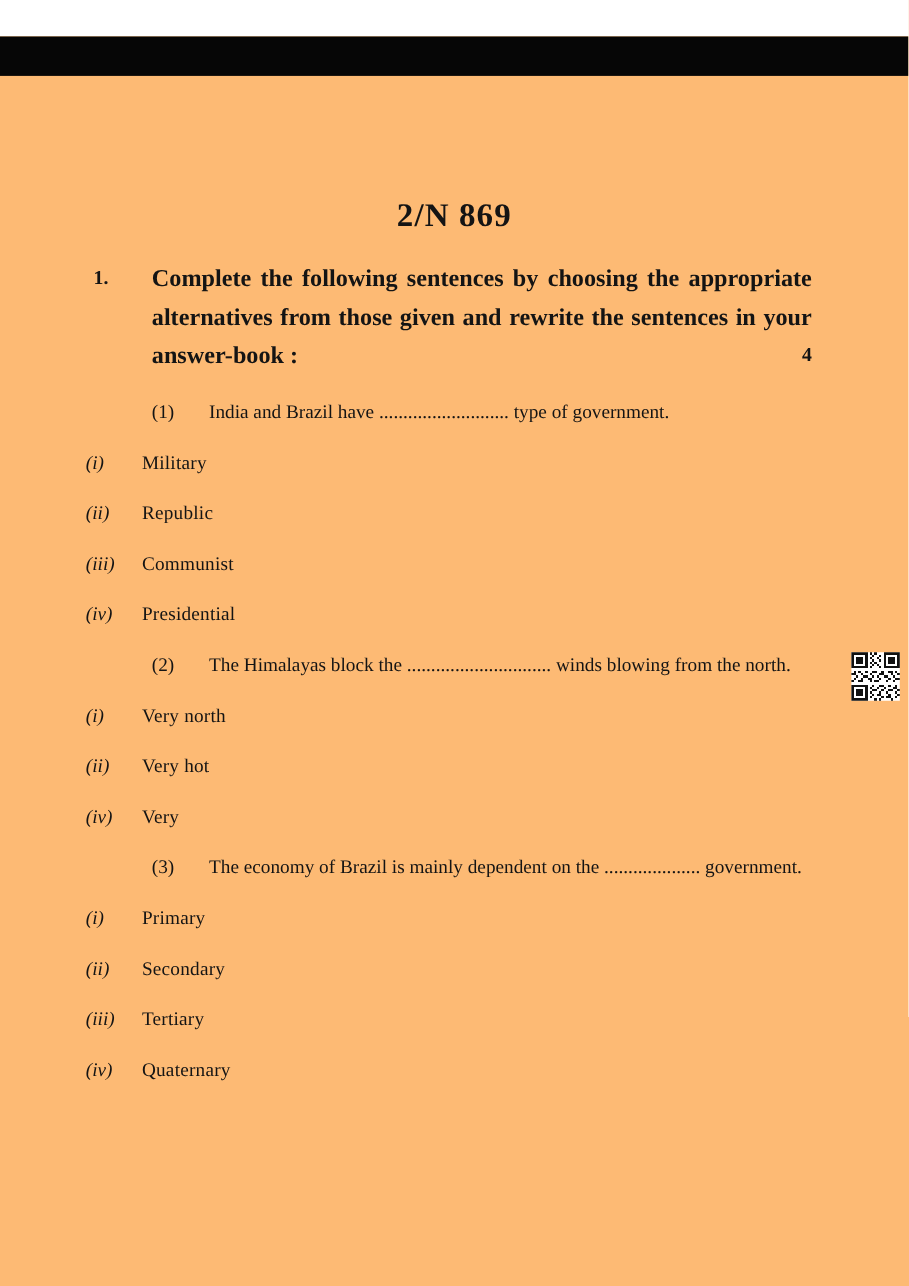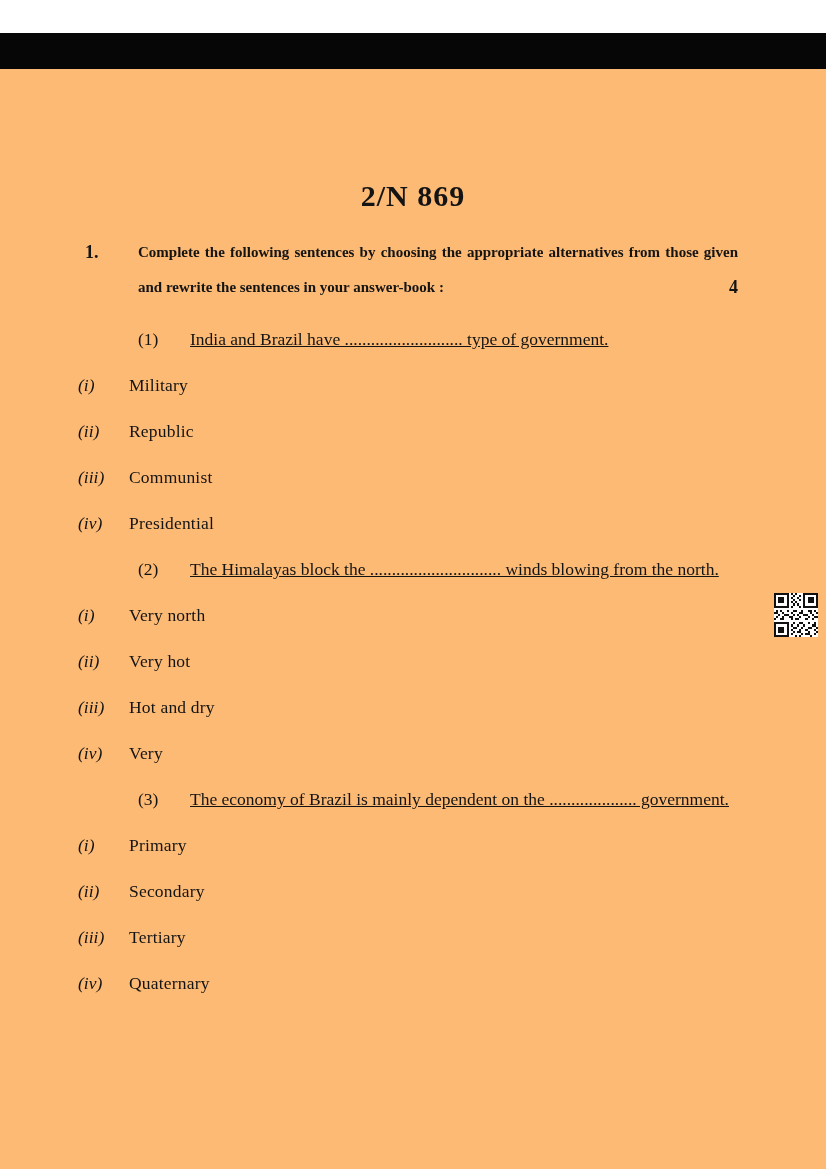--- a/index.html
+++ b/index.html
@@ -36,40 +36,39 @@
     font-weight: bold;
     font-size: 18px;
     line-height: 35px;
   }
   .qtext-wrap {
     position: relative;
     flex: 1;
   }
   .qtext {
     font-weight: bold;
-    font-size: 15px;
+    font-size: 22px;
     line-height: 35px;
     text-align: justify;
   }
   .marks {
     position: absolute;
     right: 0; bottom: 0;
     font-weight: bold;
     font-size: 18px;
     line-height: 35px;
   }
   .body-rows { margin-top: 24px; }
   .subq {
     padding-left: 138px;
     padding-right: 60px;
     margin-bottom: 26px;
     font-size: 17.5px;
     line-height: 20px;
     white-space: nowrap;
-    text-decoration: underline;
   }
   .subnum { display: inline-block; width: 52px; }
   .opt {
     padding-left: 78px;
     margin-bottom: 26px;
     font-size: 17.5px;
     line-height: 20px;
   }
   .optlabel {
     display: inline-block;
@@ -119,23 +118,20 @@
     </div>
 
     <div class="subq">
       <span class="subnum">(2)</span><span class="subtext">The Himalayas block the .............................. winds blowing from the north.</span>
     </div>
     <div class="opt">
       <span class="optlabel">(i)</span><span class="opttext">Very north</span>
     </div>
     <div class="opt">
       <span class="optlabel">(ii)</span><span class="opttext">Very hot</span>
-    </div>
-    <div class="opt">
-      <span class="optlabel">(iii)</span><span class="opttext">Hot and dry</span>
     </div>
     <div class="opt">
       <span class="optlabel">(iv)</span><span class="opttext">Very</span>
     </div>
 
     <div class="subq">
       <span class="subnum">(3)</span><span class="subtext">The economy of Brazil is mainly dependent on the .................... government.</span>
     </div>
     <div class="opt">
       <span class="optlabel">(i)</span><span class="opttext">Primary</span>

